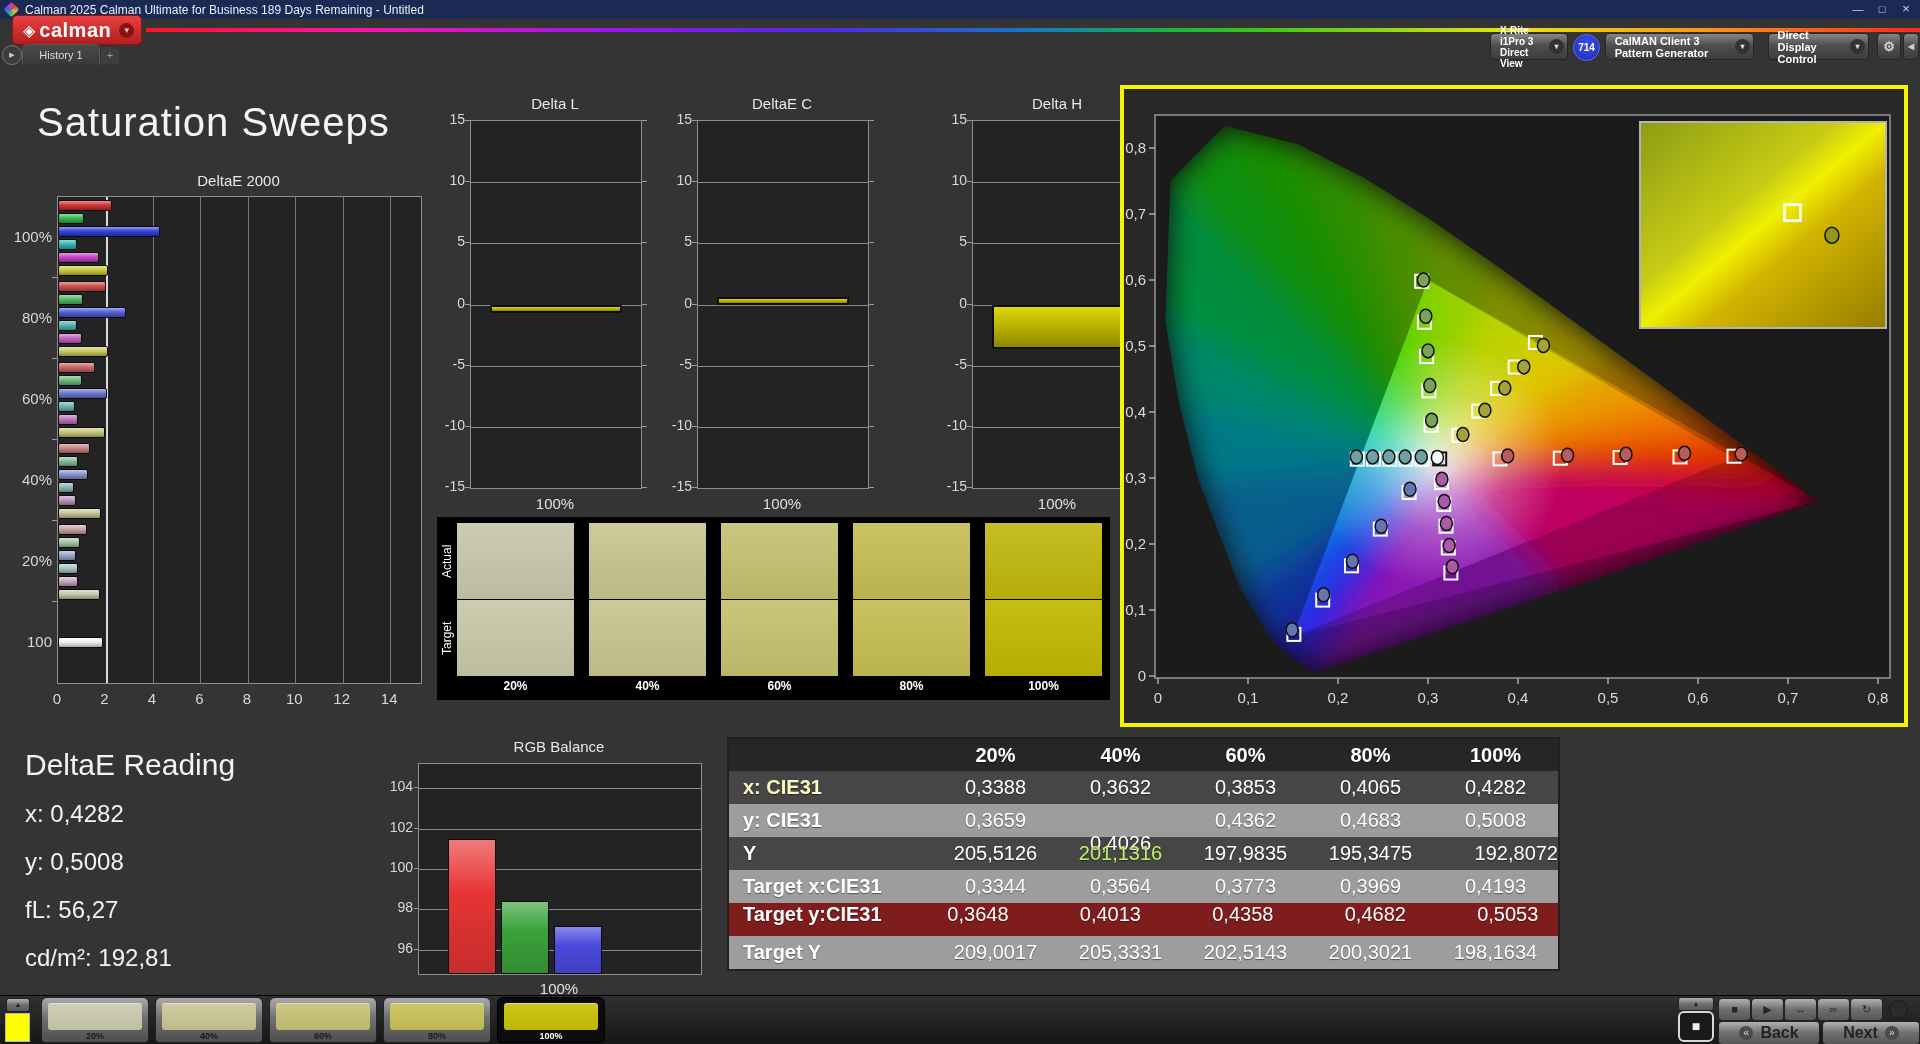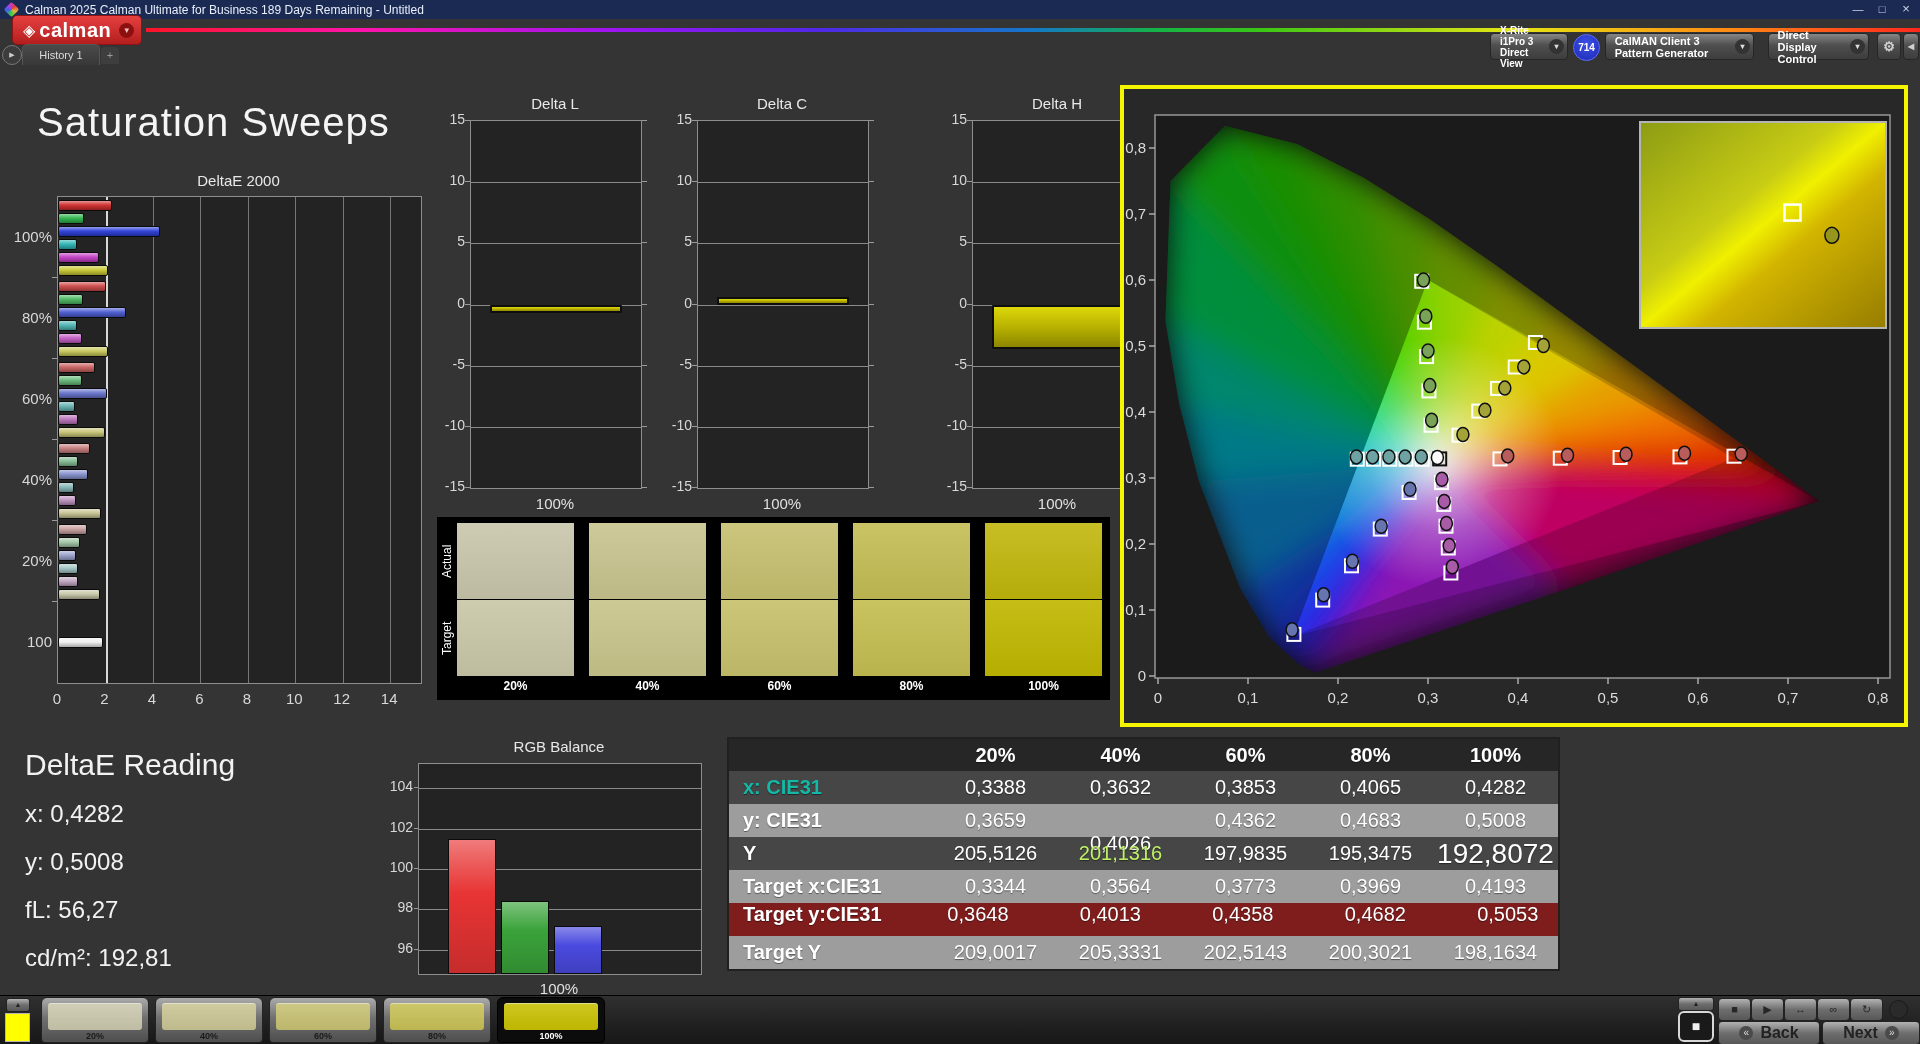--- a/index.html
+++ b/index.html
@@ -182,21 +182,21 @@
       <div style="position: absolute; left: 202px; top: 269.7px; width: 5px; height: 1px; background: rgb(154, 154, 154);"></div>
       <div style="position: absolute; left: 0px; top: 321.8px; width: 25px; text-align: right; font-size: 14px; color: rgb(216, 216, 216);">-10</div>
       <div style="position: absolute; left: 25px; top: 330.8px; width: 5px; height: 1px; background: rgb(154, 154, 154);"></div>
       <div style="position: absolute; left: 202px; top: 330.8px; width: 5px; height: 1px; background: rgb(154, 154, 154);"></div>
       <div style="position: absolute; left: 0px; top: 383px; width: 25px; text-align: right; font-size: 14px; color: rgb(216, 216, 216);">-15</div>
       <div style="position: absolute; left: 25px; top: 392px; width: 5px; height: 1px; background: rgb(154, 154, 154);"></div>
       <div style="position: absolute; left: 202px; top: 392px; width: 5px; height: 1px; background: rgb(154, 154, 154);"></div>
       <div style="position: absolute; left: 30px; top: 400px; width: 170px; text-align: center; font-size: 15px; color: rgb(224, 224, 224);">100%</div>
     </div>
   <div class="abs" style="left:667px;top:95px;width:210px;height:420px;">
-      <div style="position: absolute; left: 30px; top: 0px; width: 170px; text-align: center; font-size: 15px; color: rgb(232, 232, 232);">Delta C</div>
+      <div style="position: absolute; left: 30px; top: 0px; width: 170px; text-align: center; font-size: 15px; color: rgb(232, 232, 232);">DeltaE C</div>
       <div style="position: absolute; left: 30px; top: 25px; width: 170px; height: 367px; background: rgb(35, 35, 35); border: 1px solid rgb(142, 142, 142);">
         <div style="position: absolute; left: 0px; top: 61.2px; width: 100%; height: 1px; background: rgb(138, 138, 138);"></div>
         <div style="position: absolute; left: 0px; top: 122.3px; width: 100%; height: 1px; background: rgb(138, 138, 138);"></div>
         <div style="position: absolute; left: 0px; top: 183.5px; width: 100%; height: 1px; background: rgb(138, 138, 138);"></div>
         <div style="position: absolute; left: 0px; top: 244.7px; width: 100%; height: 1px; background: rgb(138, 138, 138);"></div>
         <div style="position: absolute; left: 0px; top: 305.8px; width: 100%; height: 1px; background: rgb(138, 138, 138);"></div>
         <div style="position: absolute; left: 19px; top: 176.2px; width: 132px; height: 8px; background-image: linear-gradient(rgb(222, 216, 10), rgb(180, 174, 0) 55%, rgb(140, 134, 0)); border: 2px solid rgb(14, 14, 14); box-sizing: border-box; border-radius: 1px;"></div>
       </div>
       <div style="position: absolute; left: 0px; top: 16px; width: 25px; text-align: right; font-size: 14px; color: rgb(216, 216, 216);">15</div>
       <div style="position: absolute; left: 25px; top: 25px; width: 5px; height: 1px; background: rgb(154, 154, 154);"></div>
@@ -523,42 +523,42 @@
   <div id="results-table">
       <div style="display: flex; height: 32px; align-items: center; background: rgb(38, 38, 38); margin-bottom: 0px;">
         <div style="width: 204px; font-size: 20px; color: rgb(255, 255, 255); padding-left: 14px; box-sizing: border-box; font-weight: bold; text-align: left; text-shadow: rgba(0, 0, 0, 0.45) 0px 1px 1px; white-space: nowrap; overflow: hidden;"></div>
         <div style="width: 125px; font-size: 20px; color: rgb(255, 255, 255); text-align: center; font-weight: bold; text-shadow: rgba(0, 0, 0, 0.45) 0px 1px 1px; white-space: nowrap; overflow: hidden;">20%</div>
         <div style="width: 125px; font-size: 20px; color: rgb(255, 255, 255); text-align: center; font-weight: bold; text-shadow: rgba(0, 0, 0, 0.45) 0px 1px 1px; white-space: nowrap; overflow: hidden;">40%</div>
         <div style="width: 125px; font-size: 20px; color: rgb(255, 255, 255); text-align: center; font-weight: bold; text-shadow: rgba(0, 0, 0, 0.45) 0px 1px 1px; white-space: nowrap; overflow: hidden;">60%</div>
         <div style="width: 125px; font-size: 20px; color: rgb(255, 255, 255); text-align: center; font-weight: bold; text-shadow: rgba(0, 0, 0, 0.45) 0px 1px 1px; white-space: nowrap; overflow: hidden;">80%</div>
         <div style="width: 125px; font-size: 20px; color: rgb(255, 255, 255); text-align: center; font-weight: bold; text-shadow: rgba(0, 0, 0, 0.45) 0px 1px 1px; white-space: nowrap; overflow: hidden;">100%</div>
       </div>
       <div style="display: flex; height: 33px; align-items: center; background: rgb(70, 70, 70); margin-bottom: 0px;">
-        <div style="width: 204px; font-size: 20px; color: #14b8a6; padding-left: 14px; box-sizing: border-box; font-weight: bold; text-align: left; text-shadow: rgba(0, 0, 0, 0.45) 0px 1px 1px; white-space: nowrap; overflow: hidden;">x: CIE31</div>
+        <div style="width: 204px; font-size: 20px; color: #fef9c3; padding-left: 14px; box-sizing: border-box; font-weight: bold; text-align: left; text-shadow: rgba(0, 0, 0, 0.45) 0px 1px 1px; white-space: nowrap; overflow: hidden;">x: CIE31</div>
         <div style="width: 125px; font-size: 20px; color: rgb(255, 255, 255); text-align: center; font-weight: normal; text-shadow: rgba(0, 0, 0, 0.45) 0px 1px 1px; white-space: nowrap; overflow: hidden;">0,3388</div>
         <div style="width: 125px; font-size: 20px; color: rgb(255, 255, 255); text-align: center; font-weight: normal; text-shadow: rgba(0, 0, 0, 0.45) 0px 1px 1px; white-space: nowrap; overflow: hidden;">0,3632</div>
         <div style="width: 125px; font-size: 20px; color: rgb(255, 255, 255); text-align: center; font-weight: normal; text-shadow: rgba(0, 0, 0, 0.45) 0px 1px 1px; white-space: nowrap; overflow: hidden;">0,3853</div>
         <div style="width: 125px; font-size: 20px; color: rgb(255, 255, 255); text-align: center; font-weight: normal; text-shadow: rgba(0, 0, 0, 0.45) 0px 1px 1px; white-space: nowrap; overflow: hidden;">0,4065</div>
         <div style="width: 125px; font-size: 20px; color: rgb(255, 255, 255); text-align: center; font-weight: normal; text-shadow: rgba(0, 0, 0, 0.45) 0px 1px 1px; white-space: nowrap; overflow: hidden;">0,4282</div>
       </div>
       <div style="display: flex; height: 33px; align-items: center; background: rgb(157, 157, 157); margin-bottom: 0px;">
         <div style="width: 204px; font-size: 20px; color: rgb(255, 255, 255); padding-left: 14px; box-sizing: border-box; font-weight: bold; text-align: left; text-shadow: rgba(0, 0, 0, 0.45) 0px 1px 1px; white-space: nowrap; overflow: hidden;">y: CIE31</div>
         <div style="width: 125px; font-size: 20px; color: rgb(255, 255, 255); text-align: center; font-weight: normal; text-shadow: rgba(0, 0, 0, 0.45) 0px 1px 1px; white-space: nowrap; overflow: hidden;">0,3659</div>
         <div style="width: 125px; font-size: 20px; color: rgb(255, 255, 255); text-align: center; font-weight: normal; text-shadow: rgba(0, 0, 0, 0.45) 0px 1px 1px; white-space: nowrap; overflow: hidden; margin-top: 46px;">0,4026</div>
         <div style="width: 125px; font-size: 20px; color: rgb(255, 255, 255); text-align: center; font-weight: normal; text-shadow: rgba(0, 0, 0, 0.45) 0px 1px 1px; white-space: nowrap; overflow: hidden;">0,4362</div>
         <div style="width: 125px; font-size: 20px; color: rgb(255, 255, 255); text-align: center; font-weight: normal; text-shadow: rgba(0, 0, 0, 0.45) 0px 1px 1px; white-space: nowrap; overflow: hidden;">0,4683</div>
         <div style="width: 125px; font-size: 20px; color: rgb(255, 255, 255); text-align: center; font-weight: normal; text-shadow: rgba(0, 0, 0, 0.45) 0px 1px 1px; white-space: nowrap; overflow: hidden;">0,5008</div>
       </div>
       <div style="display: flex; height: 33px; align-items: center; background: rgb(70, 70, 70); margin-bottom: 0px;">
         <div style="width: 204px; font-size: 20px; color: rgb(255, 255, 255); padding-left: 14px; box-sizing: border-box; font-weight: bold; text-align: left; text-shadow: rgba(0, 0, 0, 0.45) 0px 1px 1px; white-space: nowrap; overflow: hidden;">Y</div>
         <div style="width: 125px; font-size: 20px; color: rgb(255, 255, 255); text-align: center; font-weight: normal; text-shadow: rgba(0, 0, 0, 0.45) 0px 1px 1px; white-space: nowrap; overflow: hidden;">205,5126</div>
         <div style="width: 125px; font-size: 20px; color: #bef264; text-align: center; font-weight: normal; text-shadow: rgba(0, 0, 0, 0.45) 0px 1px 1px; white-space: nowrap; overflow: hidden;">201,1316</div>
         <div style="width: 125px; font-size: 20px; color: rgb(255, 255, 255); text-align: center; font-weight: normal; text-shadow: rgba(0, 0, 0, 0.45) 0px 1px 1px; white-space: nowrap; overflow: hidden;">197,9835</div>
         <div style="width: 125px; font-size: 20px; color: rgb(255, 255, 255); text-align: center; font-weight: normal; text-shadow: rgba(0, 0, 0, 0.45) 0px 1px 1px; white-space: nowrap; overflow: hidden;">195,3475</div>
-        <div style="width: 125px; font-size: 28px; color: rgb(255, 255, 255); text-align: center; font-weight: normal; text-shadow: rgba(0, 0, 0, 0.45) 0px 1px 1px; white-space: nowrap; overflow: hidden;">192,8072</div>
+        <div style="width: 125px; font-size: 20px; color: rgb(255, 255, 255); text-align: right; font-weight: normal; text-shadow: rgba(0, 0, 0, 0.45) 0px 1px 1px; white-space: nowrap; overflow: hidden;">192,8072</div>
       </div>
       <div style="display: flex; height: 33px; align-items: center; background: rgb(157, 157, 157); margin-bottom: 0px;">
         <div style="width: 204px; font-size: 20px; color: rgb(255, 255, 255); padding-left: 14px; box-sizing: border-box; font-weight: bold; text-align: left; text-shadow: rgba(0, 0, 0, 0.45) 0px 1px 1px; white-space: nowrap; overflow: hidden;">Target x:CIE31</div>
         <div style="width: 125px; font-size: 20px; color: rgb(255, 255, 255); text-align: center; font-weight: normal; text-shadow: rgba(0, 0, 0, 0.45) 0px 1px 1px; white-space: nowrap; overflow: hidden;">0,3344</div>
         <div style="width: 125px; font-size: 20px; color: rgb(255, 255, 255); text-align: center; font-weight: normal; text-shadow: rgba(0, 0, 0, 0.45) 0px 1px 1px; white-space: nowrap; overflow: hidden;">0,3564</div>
         <div style="width: 125px; font-size: 20px; color: rgb(255, 255, 255); text-align: center; font-weight: normal; text-shadow: rgba(0, 0, 0, 0.45) 0px 1px 1px; white-space: nowrap; overflow: hidden;">0,3773</div>
         <div style="width: 125px; font-size: 20px; color: rgb(255, 255, 255); text-align: center; font-weight: normal; text-shadow: rgba(0, 0, 0, 0.45) 0px 1px 1px; white-space: nowrap; overflow: hidden;">0,3969</div>
         <div style="width: 125px; font-size: 20px; color: rgb(255, 255, 255); text-align: center; font-weight: normal; text-shadow: rgba(0, 0, 0, 0.45) 0px 1px 1px; white-space: nowrap; overflow: hidden;">0,4193</div>
       </div>
       <div style="display: flex; height: 33px; align-items: flex-start; background: #7f1d1d; margin-bottom: 0px; gap: 32px;">

